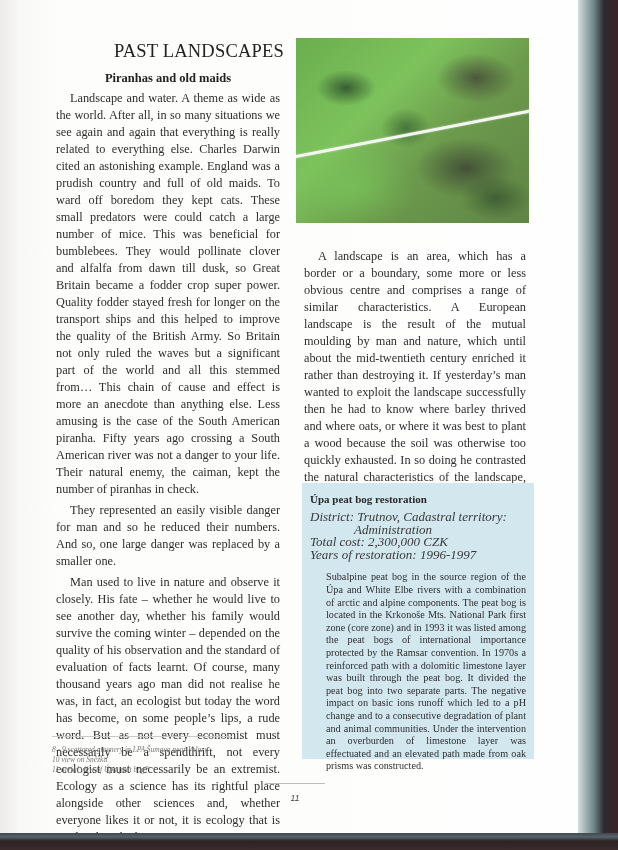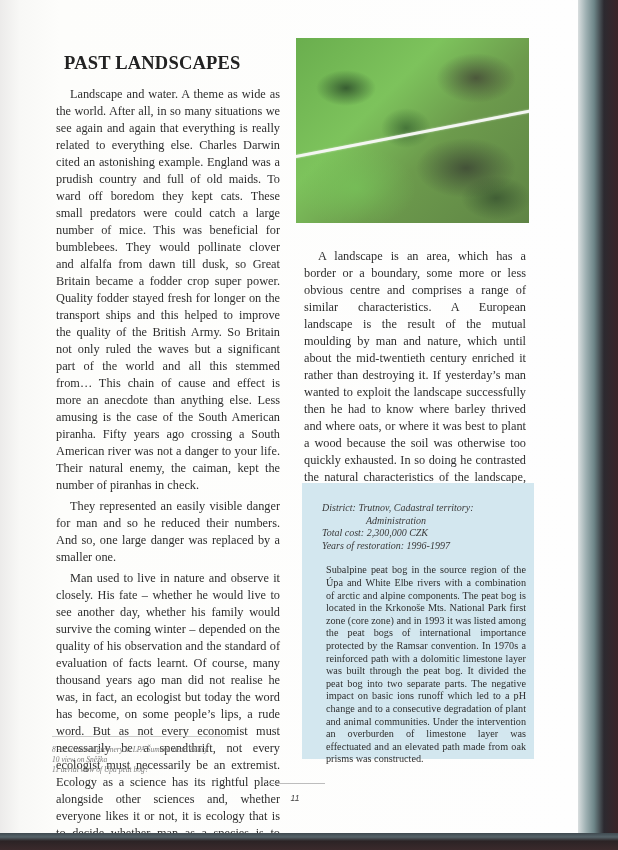--- a/index.html
+++ b/index.html
@@ -16,22 +16,22 @@
   .spine {
     position: absolute; left: 578px; top: 0; width: 40px; height: 850px;
     background: linear-gradient(90deg, #d9dedf 0px, #9eb0b2 8px, #6e8689 16px, #2c2a30 26px, #3a2428 40px);
   }
   .bottom-edge {
     position: absolute; left: 0; top: 833px; width: 618px; height: 17px;
     background: linear-gradient(180deg, #3f4a50 0px, #56646a 4px, #2b2325 8px, #3b2a2c 17px);
   }
   .col-left { position: absolute; left: 52px; top: 40px; width: 232px; }
   .title {
-    font-size: 18.5px; text-align: left; margin: 12px; letter-spacing: 0.2px;
-    color: #222; font-weight: bold; line-height: 22px;
+    font-size: 18.5px; text-align: right; margin: 0; letter-spacing: 0.2px;
+    color: #222; font-weight: normal; line-height: 22px;
   }
   .subhead {
     font-size: 12.5px; font-weight: bold; text-align: center; margin: 8px 0 0 0; line-height: 16px; color: #222;
   }
   .para {
     font-size: 12.3px; line-height: 17px; text-align: justify; margin: 4px; color: #2e2e2e;
     hyphens: manual;
   }
   .indent { text-indent: 14px; }
   .captions {
@@ -55,61 +55,63 @@
     position: absolute; left: -5px; top: 118px; width: 250px; height: 3px;
     background: #f4f6f2; transform: rotate(-11deg); transform-origin: left center;
     box-shadow: 0 0 2px rgba(255,255,255,0.6);
   }
   .col-right { position: absolute; left: 300px; top: 244px; width: 230px; }
   .infobox {
     position: absolute; left: 302px; top: 483px; width: 216px; height: 263px;
     background: #d3e7ef; padding: 7px 8px 6px 8px;
   }
   .box-title { font-size: 11px; font-weight: bold; margin: 2px 0 5px 0; color: #2a2a2a; line-height: 14px; }
-  .box-meta { font-size: 10px; font-style: italic; line-height: 12.6px; color: #3a3a3a; margin: 12px; }
+  .box-meta { font-size: 13px; font-style: italic; line-height: 12.6px; color: #3a3a3a; margin: 0; }
   .box-meta .cont { padding-left: 38px; }
   .box-meta .cont2 { padding-left: 44px; }
   .box-body {
     font-size: 10.2px; line-height: 12.6px; text-align: justify; margin: 10px 0 0 16px; color: #2e2e2e;
   }
   .footer-rule {
     position: absolute; left: 265px; top: 783px; width: 60px; height: 1px; background: #bdbdbd;
   }
   .page-number {
     position: absolute; left: 280px; top: 793px; width: 30px; text-align: center;
     font-family: "Liberation Sans", "DejaVu Sans", sans-serif; font-style: italic; font-size: 8.5px; color: #444;
   }
 </style>
 </head>
 <body>
 
 <div class="page">
 
   <div class="col-left">
     <h1 class="title">PAST LANDSCAPES</h1>
+    <h2 class="subhead">Piranhas and old maids</h2>
     <p class="para indent">Landscape and water. A theme as wide as the world. After all, in so many situations we see again and again that everything is really related to everything else. Charles Darwin cited an as­tonishing example. England was a prudish country and full of old maids. To ward off bore­dom they kept cats. These small predators were could catch a large number of mice. This was beneficial for bumblebees. They would polli­nate clover and alfalfa from dawn till dusk, so Great Britain became a fodder crop super pow­er. Quality fodder stayed fresh for longer on the transport ships and this helped to improve the quality of the British Army. So Britain not only ruled the waves but a significant part of the world and all this stemmed from… This chain of cause and effect is more an anecdote than anything else. Less amusing is the case of the South American piranha. Fifty years ago cross­ing a South American river was not a danger to your life. Their natural enemy, the caiman, kept the number of piranhas in check.</p>
     <p class="para indent">They represented an easily visible danger for man and so he reduced their numbers. And so, one large danger was replaced by a smaller one.</p>
     <p class="para indent">Man used to live in nature and observe it closely. His fate – whether he would live to see another day, whether his family would survive the coming winter – depended on the quality of his observation and the standard of evaluation of facts learnt. Of course, many thousand years ago man did not realise he was, in fact, an ecol­ogist but today the word has become, on some people’s lips, a rude word. But as not every economist must necessarily be a spendthrift, not every ecologist must necessarily be an ex­tremist. Ecology as a science has its rightful place alongside other sciences and, whether everyone likes it or not, it is ecology that is to decide whether man as a species is to retain his place as lord of all beings or whether he is to pass on this rather questionable title to the cockroach, the rat or to a crustacean.</p>
   </div>
 
   <div class="captions">
     <div>8 - 9 scattered greenery in LPA Šumava near Volary</div>
     <div>10 view on Sněžka</div>
     <div>11 aerial view of Úpa peat bog?</div>
   </div>
 
   <div class="photo">
     <div class="road"></div>
   </div>
 
   <div class="col-right">
     <p class="para indent">A landscape is an area, which has a border or a boundary, some more or less obvious centre and comprises a range of similar characteris­tics. A European landscape is the result of the mutual moulding by man and nature, which un­til about the mid-twentieth century enriched it rather than destroying it. If yesterday’s man wanted to exploit the landscape successfully then he had to know where barley thrived and where oats, or where it was best to plant a wood because the soil was otherwise too quickly ex­hausted. In so doing he contrasted the natural characteristics of the landscape, which became a mosaic of farmhouses, gardens, fields and</p>
   </div>
 
   <div class="infobox">
+    <div class="box-title">Úpa peat bog restoration</div>
     <div class="box-meta">
       <div>District: Trutnov, Cadastral territory:</div>
       <div class="cont2">Administration</div>
       <div>Total cost: 2,300,000 CZK</div>
       <div>Years of restoration: 1996-1997</div>
     </div>
     <p class="box-body">Subalpine peat bog in the source region of the Úpa and White Elbe rivers with a combination of arctic and alpine components. The peat bog is located in the Krkonoše Mts. National Park first zone (core zone) and in 1993 it was listed among the peat bogs of in­ternational importance protected by the Ramsar con­vention. In 1970s a reinforced path with a dolomitic limestone layer was built through the peat bog. It di­vided the peat bog into two separate parts. The nega­tive impact on basic ions runoff which led to a pH change and to a consecutive degradation of plant and animal communities. Under the intervention an over­burden of limestone layer was effectuated and an ele­vated path made from oak prisms was constructed.</p>
   </div>
 
   <div class="footer-rule"></div>

